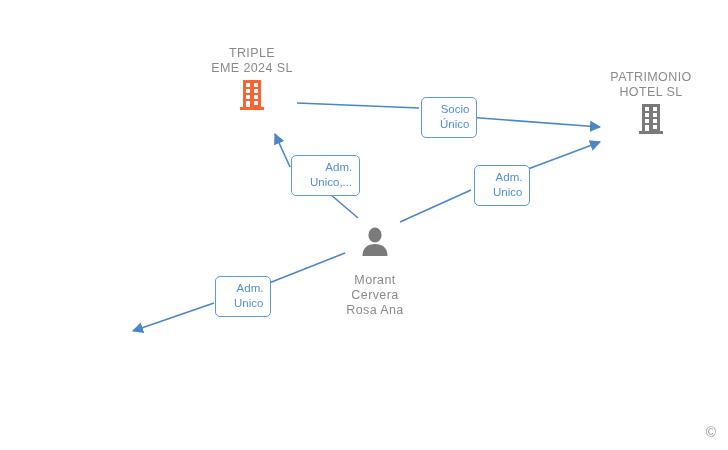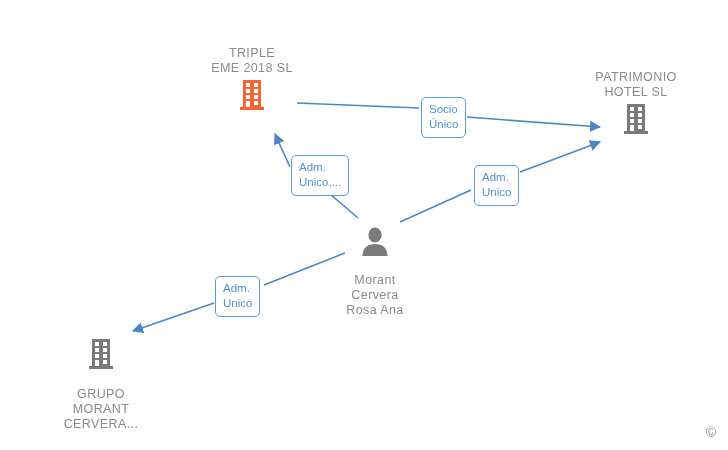--- a/index.html
+++ b/index.html
@@ -54,22 +54,22 @@
   
   .edge-label {
     position: absolute;
     box-sizing: border-box;
     background: #ffffff;
     border: 1.6px solid #5b9bd5;
     border-radius: 5px;
     color: #4f91d6;
     font-size: 11.5px;
     line-height: 15px;
-    padding: 4px 7px 5px 7px;
-    text-align: left;
+    padding: 4px 7px 5px 18px;
+    text-align: right;
     white-space: pre-line;
     z-index: 4;
   }
 
   
   #watermark {
     position: absolute;
     right: 12px;
     bottom: 11px;
     display: flex;
@@ -123,38 +123,38 @@
     </g>
 
     <g>
       <path d="M 345 253 L 264 285" stroke="#4a86c8" stroke-width="1.6" fill="none"></path>
       <path d="M 214 303 L 133 331" stroke="#4a86c8" stroke-width="1.6" fill="none" marker-end="url(#arrow)"></path>
     </g>
   </svg>
 
   <div class="node" style="left:252px; top:46px;">
     <div class="node-label above">TRIPLE
-EME 2018  SL</div>
+EME 2024  SL</div>
     <div class="icon-wrap">
       <svg width="26" height="32" viewBox="0 0 26 32" xmlns="http://www.w3.org/2000/svg">
         <rect x="4" y="1" width="18" height="27" fill="#fa6432"></rect>
         <rect x="7" y="4" width="4" height="4" fill="#ffffff"></rect>
         <rect x="15" y="4" width="4" height="4" fill="#ffffff"></rect>
         <rect x="7" y="10" width="4" height="4" fill="#ffffff"></rect>
         <rect x="15" y="10" width="4" height="4" fill="#ffffff"></rect>
         <rect x="7" y="16" width="4" height="4" fill="#ffffff"></rect>
         <rect x="15" y="16" width="4" height="4" fill="#ffffff"></rect>
         <rect x="7" y="22" width="4" height="6" fill="#ffffff"></rect>
         <rect x="15" y="22" width="4" height="4" fill="#ffffff"></rect>
         <rect x="1" y="28" width="24" height="3" fill="#fa6432"></rect>
       </svg>
     </div>
   </div>
 
-  <div class="node" style="left:636px; top:70px;">
+  <div class="node" style="left:651px; top:70px;">
     <div class="node-label above">PATRIMONIO
 HOTEL  SL</div>
     <div class="icon-wrap">
       <svg width="26" height="32" viewBox="0 0 26 32" xmlns="http://www.w3.org/2000/svg">
         <rect x="4" y="1" width="18" height="27" fill="#7a7a7a"></rect>
         <rect x="7" y="4" width="4" height="4" fill="#ffffff"></rect>
         <rect x="15" y="4" width="4" height="4" fill="#ffffff"></rect>
         <rect x="7" y="10" width="4" height="4" fill="#ffffff"></rect>
         <rect x="15" y="10" width="4" height="4" fill="#ffffff"></rect>
         <rect x="7" y="16" width="4" height="4" fill="#ffffff"></rect>
@@ -171,39 +171,20 @@
       <svg width="28" height="30" viewBox="0 0 28 30" xmlns="http://www.w3.org/2000/svg">
         <ellipse cx="14" cy="9" rx="6.6" ry="7.6" fill="#7a7a7a"></ellipse>
         <path d="M 1.5 30 C 1.5 21.5 7 18 14 18 C 21 18 26.5 21.5 26.5 30 Z" fill="#7a7a7a"></path>
       </svg>
     </div>
     <div class="node-label below">Morant
 Cervera
 Rosa Ana</div>
   </div>
 
-  <div class="node" style="left:101px; top:338px;">
-    <div class="icon-wrap">
-      <svg width="26" height="32" viewBox="0 0 26 32" xmlns="http://www.w3.org/2000/svg">
-        <rect x="4" y="1" width="18" height="27" fill="#7a7a7a"></rect>
-        <rect x="7" y="4" width="4" height="4" fill="#ffffff"></rect>
-        <rect x="15" y="4" width="4" height="4" fill="#ffffff"></rect>
-        <rect x="7" y="10" width="4" height="4" fill="#ffffff"></rect>
-        <rect x="15" y="10" width="4" height="4" fill="#ffffff"></rect>
-        <rect x="7" y="16" width="4" height="4" fill="#ffffff"></rect>
-        <rect x="15" y="16" width="4" height="4" fill="#ffffff"></rect>
-        <rect x="7" y="22" width="4" height="6" fill="#ffffff"></rect>
-        <rect x="15" y="22" width="4" height="4" fill="#ffffff"></rect>
-        <rect x="1" y="28" width="24" height="3" fill="#7a7a7a"></rect>
-      </svg>
-    </div>
-    <div class="node-label below">GRUPO
-MORANT
-CERVERA...</div>
-  </div>
 
   <div class="edge-label" style="left:421px; top:97px;">Socio
 Único</div>
 
   <div class="edge-label" style="left:291px; top:155px;">Adm.
 Unico,...</div>
 
   <div class="edge-label" style="left:474px; top:165px;">Adm.
 Unico</div>
 

